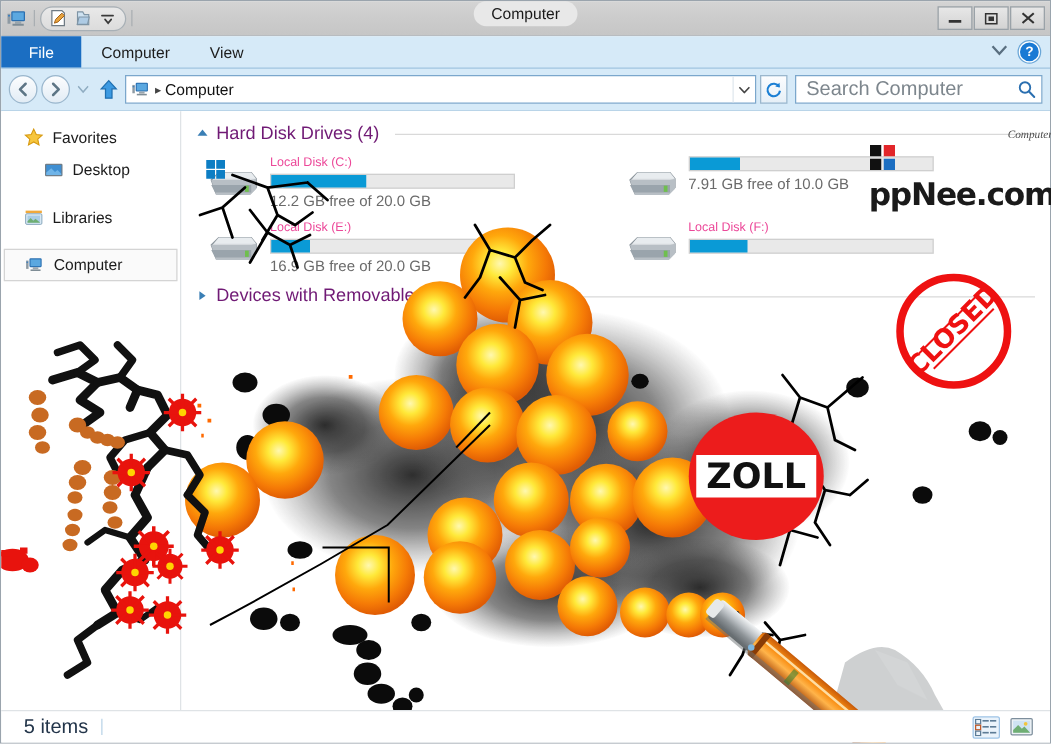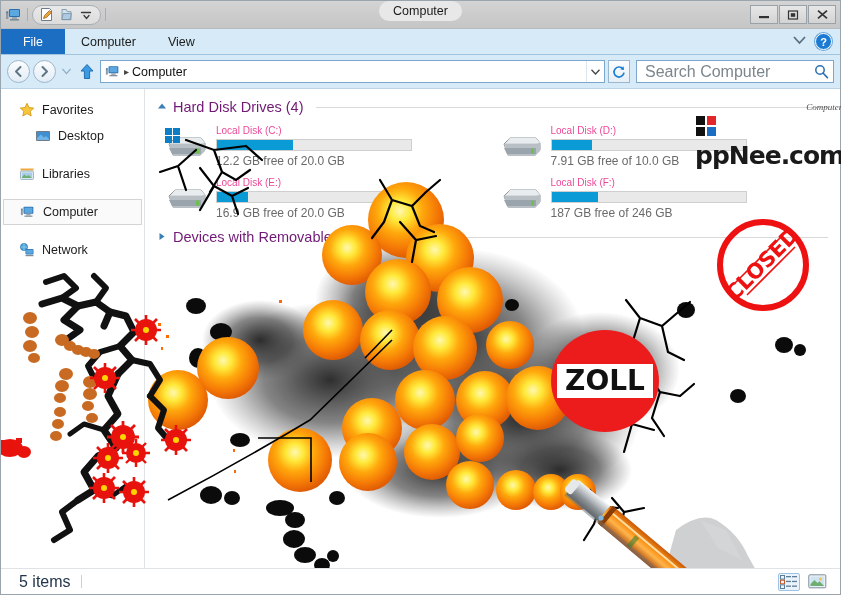--- a/index.html
+++ b/index.html
@@ -431,32 +431,20 @@
             <rect x="5" y="12" width="9" height="1.4" fill="#7f8d96"></rect>
             <rect x="1" y="4" width="2.2" height="7.5" fill="#8e9aa3"></rect>
             <rect x="1.3" y="5" width="1.5" height="1.1" fill="#3b7fbf"></rect>
           </svg>
         </span>
         <span>Computer</span>
       </div>
 
       <div class="navgap"></div>
 
-      <div class="navitem">
-        <span class="navicon">
-          <svg width="16" height="16" viewBox="0 0 16 16">
-            <circle cx="5" cy="5" r="3.6" fill="#4aa3dd" stroke="#2a6fa8" stroke-width=".7"></circle>
-            <path d="M1.6 5 h6.8 M5 1.4 v7.2" stroke="#9fd3f0" stroke-width=".7"></path>
-            <rect x="6.5" y="7" width="8" height="5.5" rx="1" fill="#2a6fb0"></rect>
-            <rect x="7.2" y="7.7" width="6.6" height="4" fill="#5ba8e0"></rect>
-            <rect x="6.5" y="13" width="8" height="1.2" fill="#7f8d96"></rect>
-          </svg>
-        </span>
-        <span>Network</span>
-      </div>
     </div>
 
     <div class="content">
 
       <div class="grouphdr">
         <span class="tri">
           <svg width="10" height="9" viewBox="0 0 10 9">
               <path d="M1 6.5 L5 1.5 L9 6.5 Z" fill="#3a7fb5"></path>
             </svg>
         </span>
@@ -493,21 +481,20 @@
           <span class="driveicon">
             <svg width="46" height="40" viewBox="0 0 46 40">
               <path d="M6 20 L12 14 h26 l4 5 v7 l-5 5 H10 z" fill="#d6dade" stroke="#8d969d" stroke-width="1"></path>
               <path d="M6 20 h32 l4 -1 v8 l-5 5 H10 z" fill="#b8bfc5"></path>
               <path d="M12 14 h26 l4 5 H8 z" fill="#e8ecef"></path>
               <path d="M6 24 L38 24 L38 30 L9 30 Z" fill="#9aa4ac"></path>
               <rect x="33" y="24.5" width="3" height="5" fill="#6fbf4e"></rect>
             </svg>
           </span>
           <span class="driveinfo">
-            <span class="drivename" style="display:block">Local Disk (D:)</span>
             <span class="bar" style="display:block">
                 <i style="width:21%"></i>
               </span>
             <span class="drivefree" style="display:block">7.91 GB free of 10.0 GB</span>
           </span>
         </div>
 
         <div class="drive">
           <span class="driveicon">
             <svg width="46" height="40" viewBox="0 0 46 40">
@@ -535,21 +522,20 @@
               <path d="M12 14 h26 l4 5 H8 z" fill="#e8ecef"></path>
               <path d="M6 24 L38 24 L38 30 L9 30 Z" fill="#9aa4ac"></path>
               <rect x="33" y="24.5" width="3" height="5" fill="#6fbf4e"></rect>
             </svg>
           </span>
           <span class="driveinfo">
             <span class="drivename" style="display:block">Local Disk (F:)</span>
             <span class="bar" style="display:block">
                 <i style="width:24%"></i>
               </span>
-            <span class="drivefree" style="display:block">187 GB free of 246 GB</span>
           </span>
         </div>
       </div>
 
       <div class="grouphdr" style="padding-top:6px;">
         <span class="tri">
           <svg width="10" height="9" viewBox="0 0 10 9">
               <path d="M2.5 1 L7.5 4.5 L2.5 8 Z" fill="#3a7fb5"></path>
             </svg>
         </span>

